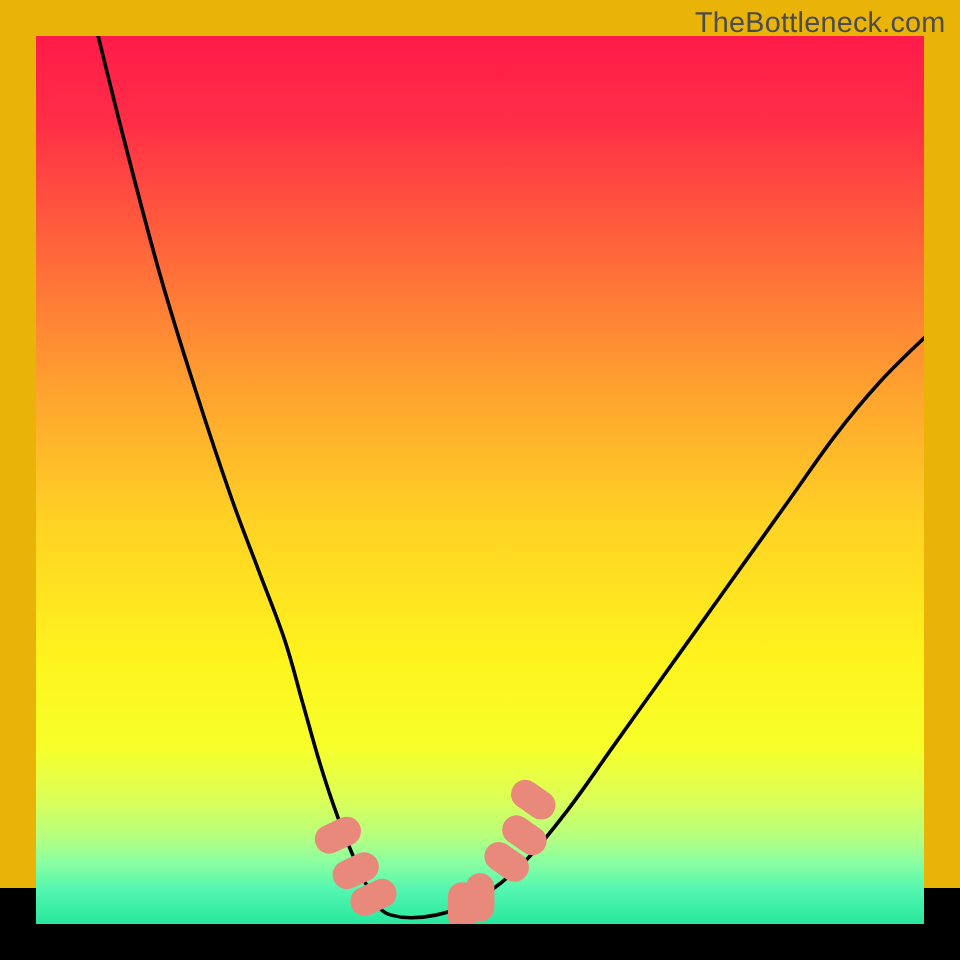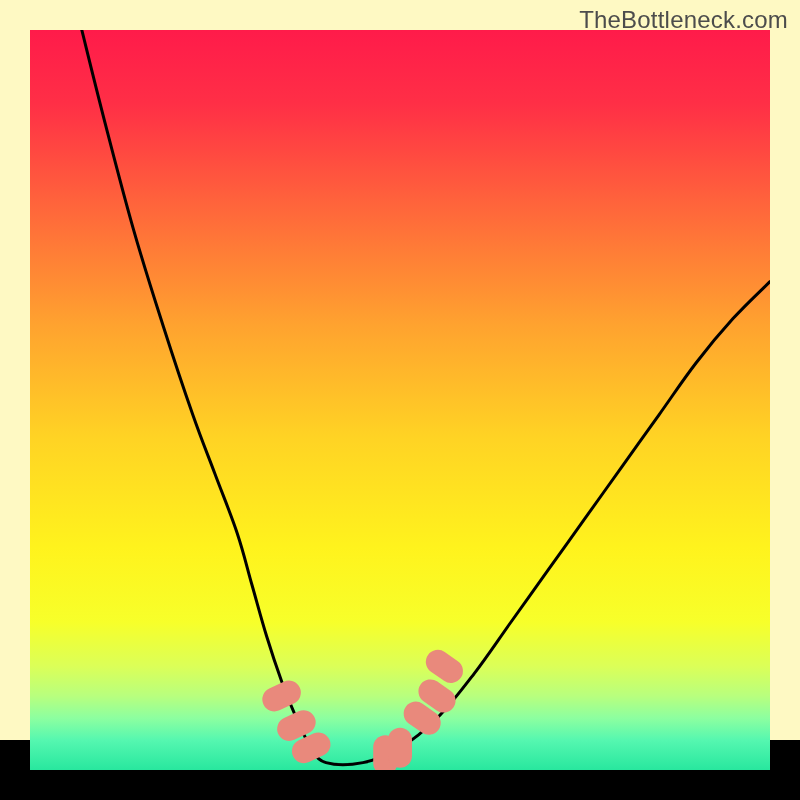--- a/index.html
+++ b/index.html
@@ -10,21 +10,21 @@
     overflow: hidden;
     background: #000;
     font-family: Arial, Helvetica, sans-serif;
   }
   .frame {
     position: absolute;
     left: 0;
     top: 0;
     width: 800px;
     height: 740px;
-    background: #fef9c3;
+    background: #eab308;
   }
   .plot-area {
     position: absolute;
     left: 30px;
     top: 30px;
     width: 740px;
     height: 740px;
     overflow: hidden;
   }
   .gradient {

